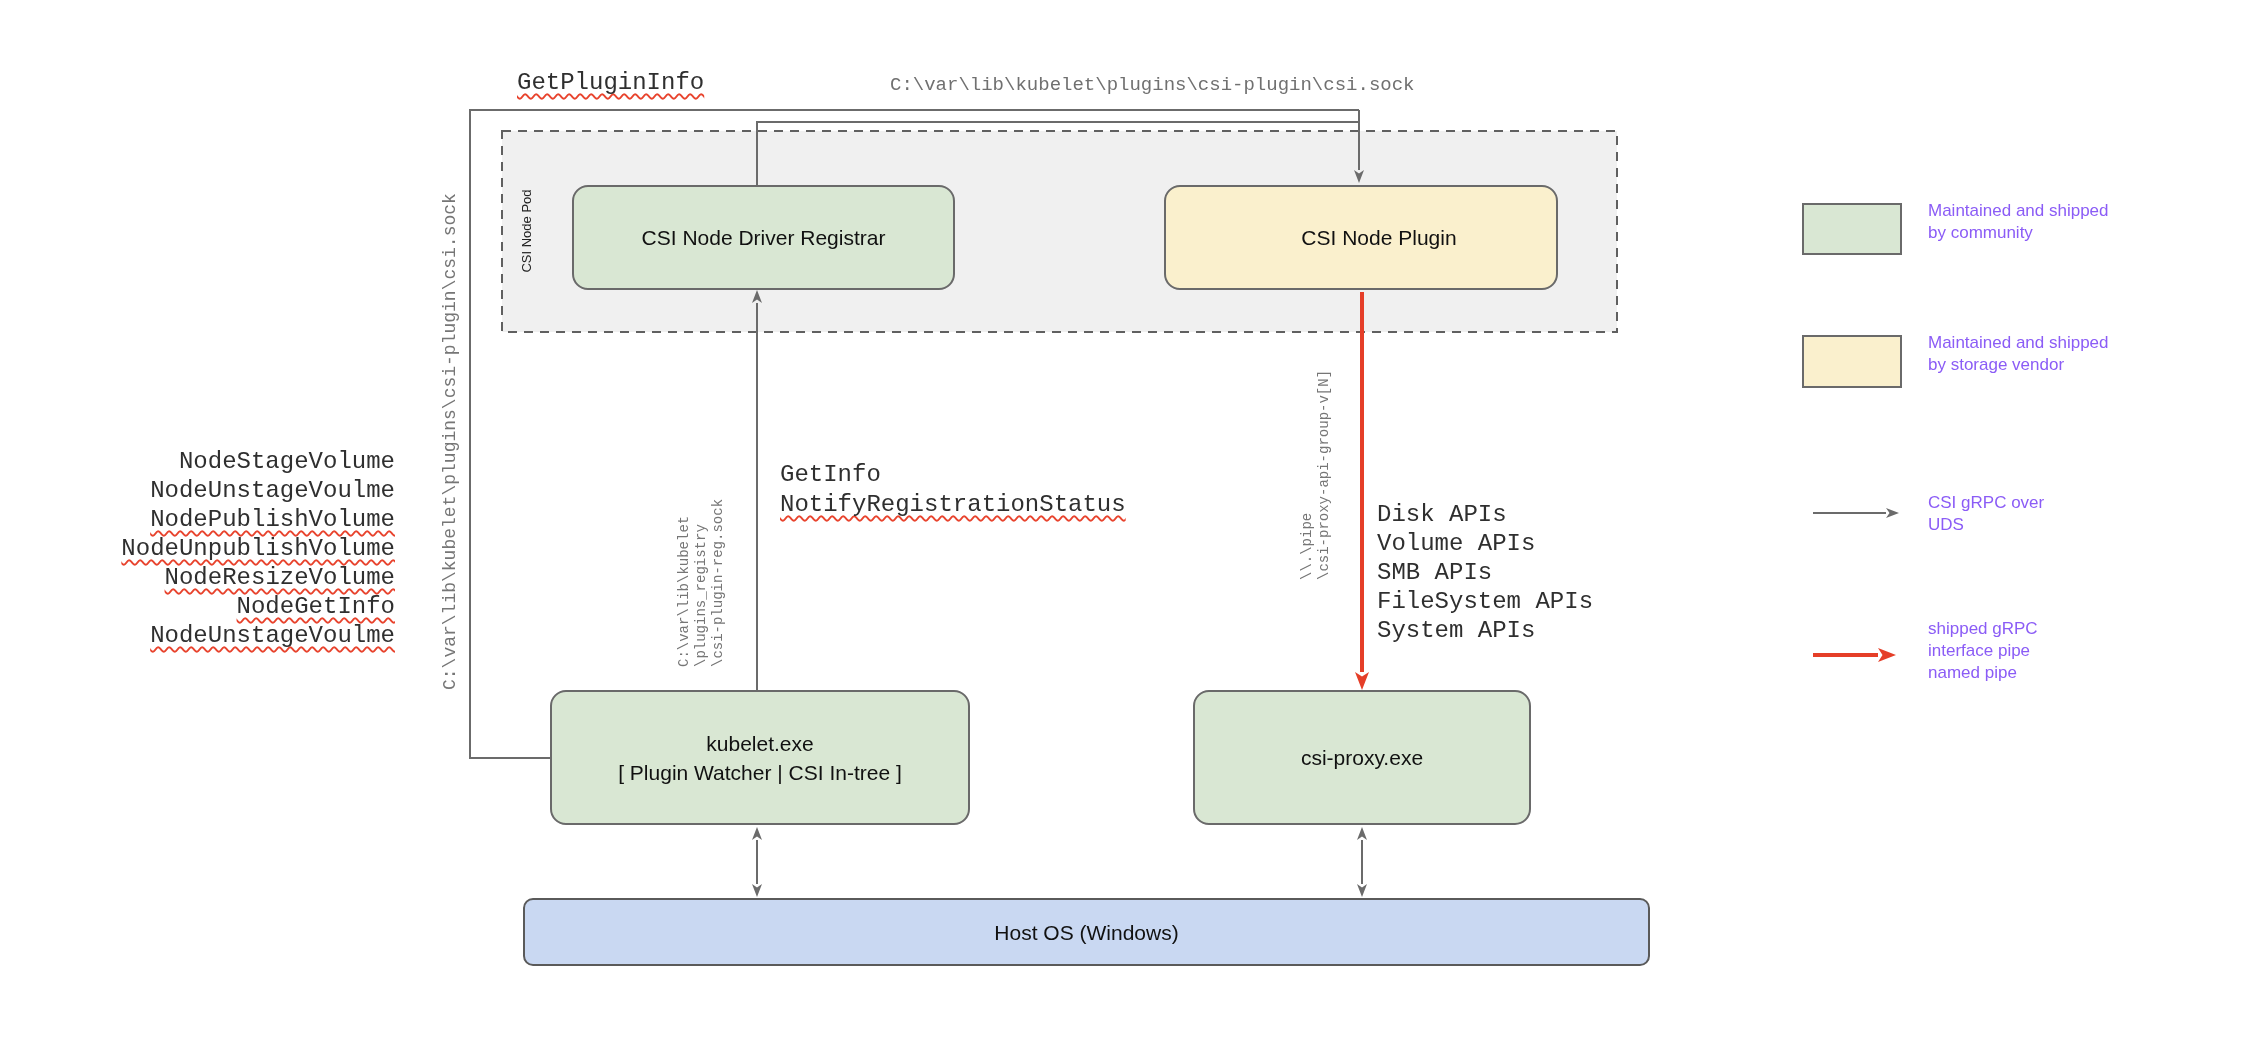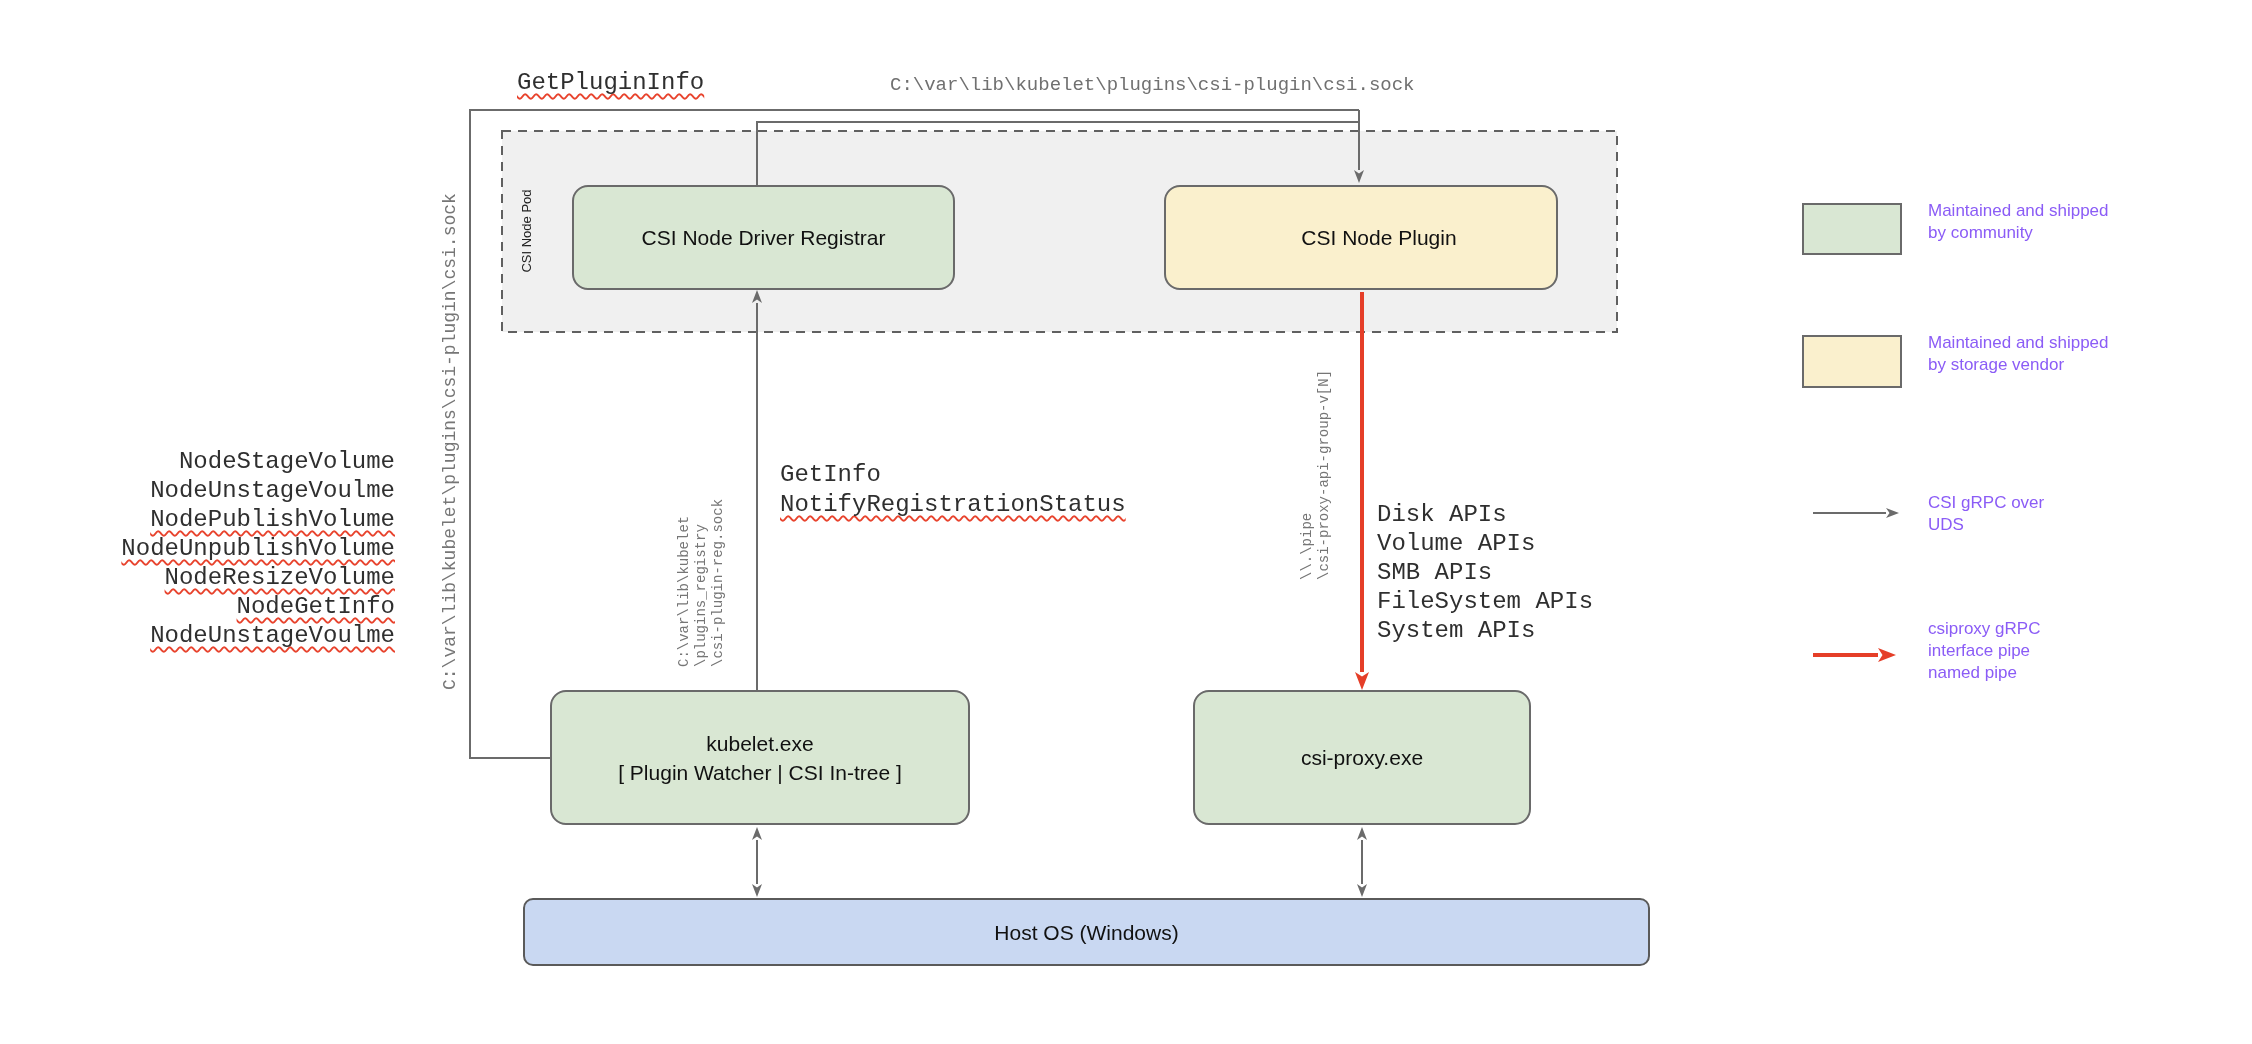--- a/index.html
+++ b/index.html
@@ -170,18 +170,18 @@
     <div>Maintained and shipped</div>
     <div>by storage vendor</div>
   </div>
 
   <div class="legend-text" style="left:1928px; top:492px;">
     <div>CSI gRPC over</div>
     <div>UDS</div>
   </div>
 
   <div class="legend-text" style="left:1928px; top:618px;">
-    <div>csiproxy gRPC</div>
+    <div>shipped gRPC</div>
     <div>interface pipe</div>
     <div>named pipe</div>
   </div>
 
 </div>
 
 </body></html>

